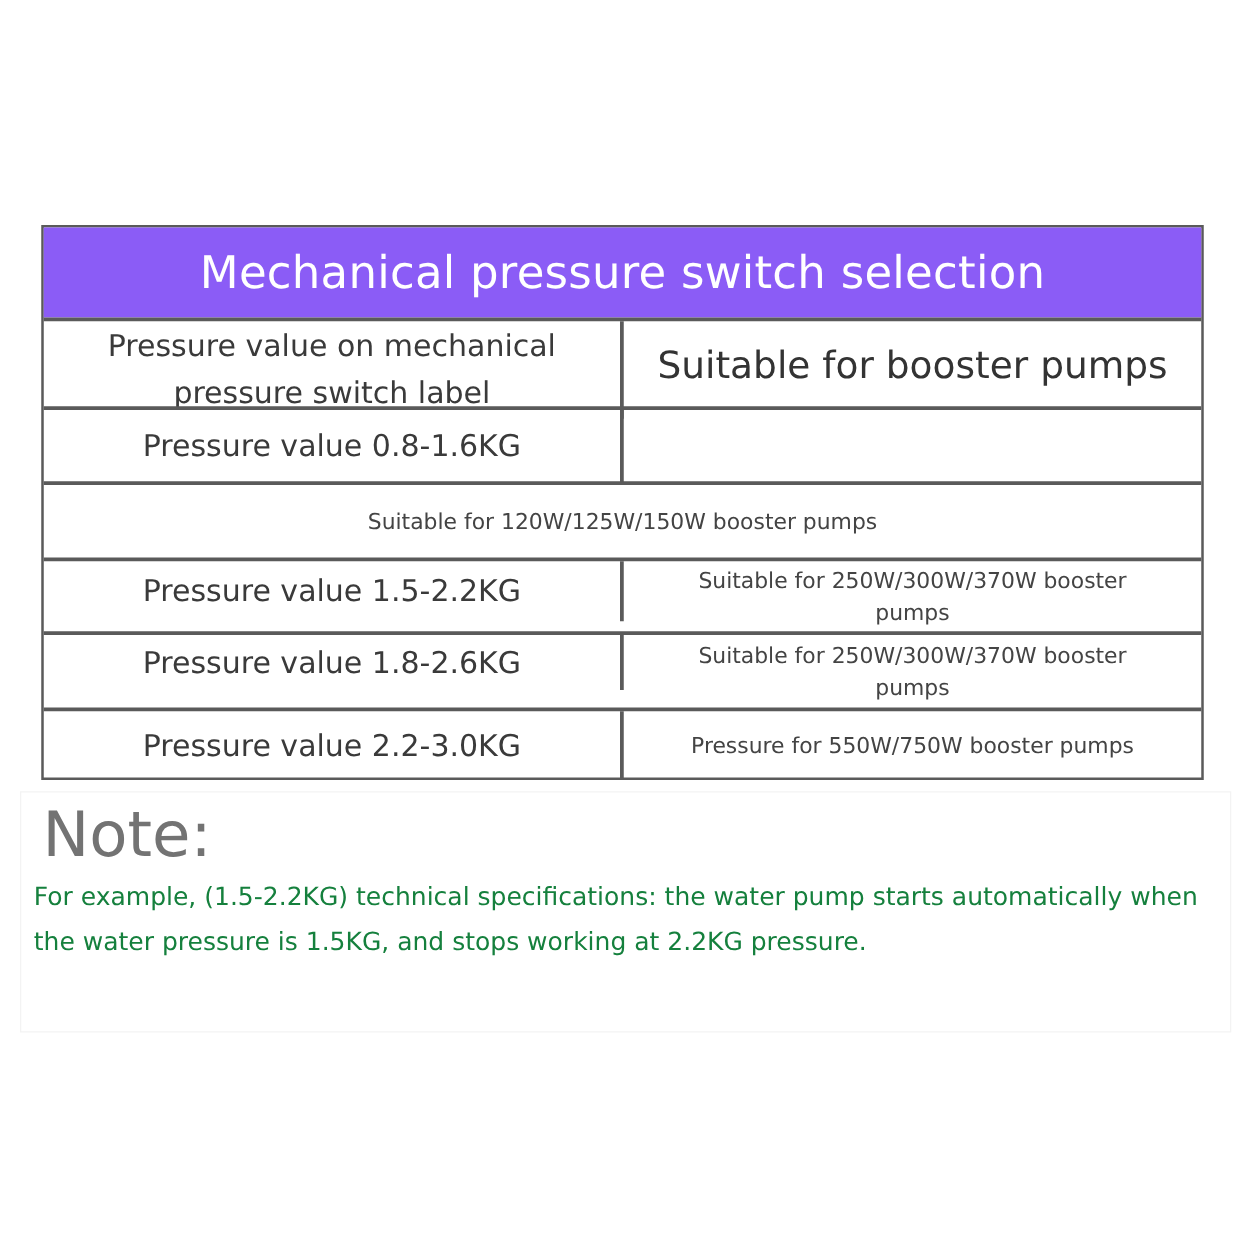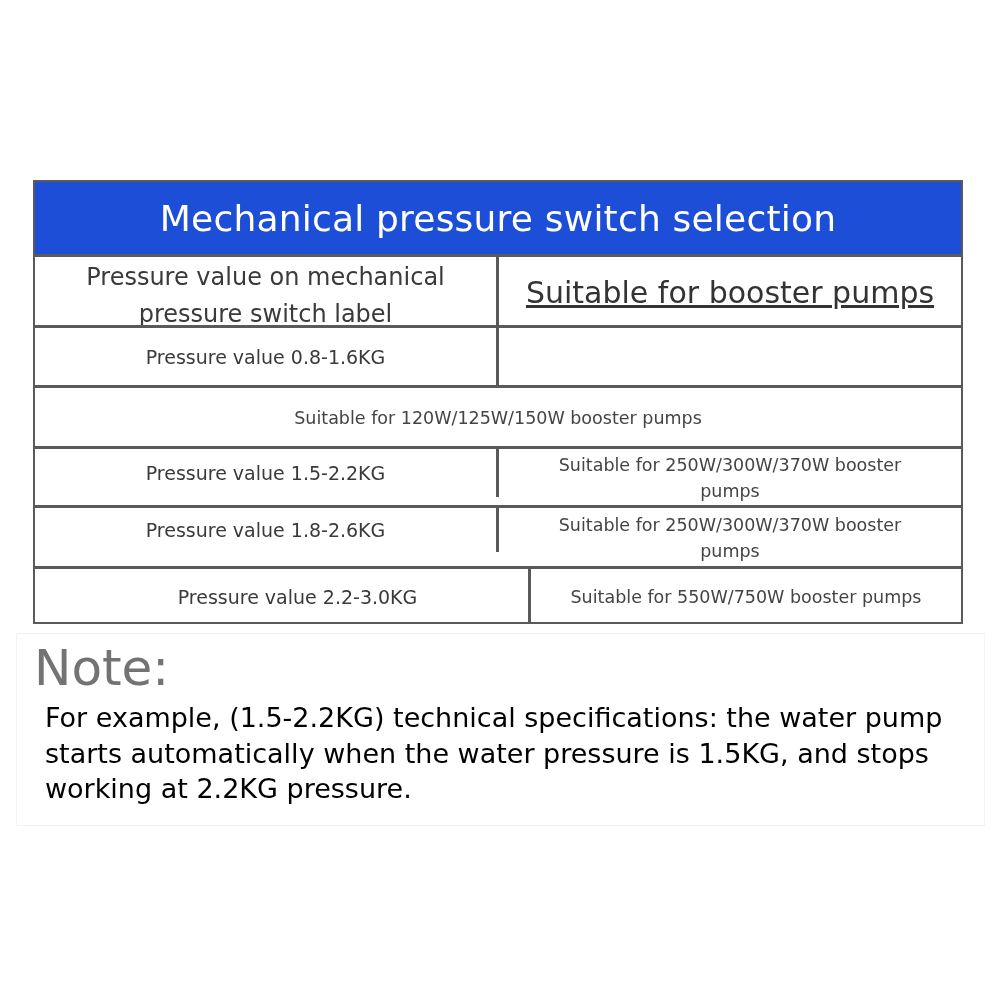--- a/index.html
+++ b/index.html
@@ -14,74 +14,74 @@
       position: absolute;
       left: 33px; top: 180px;
       width: 930px; height: 444px;
       border: 2px solid #5a5a5a;
       background: #ffffff;
     }
     .title-bar {
       position: absolute;
       left: 0; top: 0; right: 0;
       height: 72px;
-      background: #1d4ed8;
+      background: #8b5cf6;
       color: #ffffff;
       font-size: 36px;
       display: flex; align-items: center; justify-content: center;
       letter-spacing: 0.2px;
     }
     .row {
       position: absolute;
       left: 0; right: 0;
       display: flex;
       border-top: 3px solid #5a5a5a;
     }
     .cell {
       display: flex; align-items: center; justify-content: center;
       text-align: center;
       color: #3a3a3a;
     }
     .cell.left {
       width: 464px;
       border-right: 3px solid #5a5a5a;
-      font-size: 19px;
+      font-size: 24px;
       line-height: 36px;
     }
     .cell.right {
       flex: 1;
       font-size: 17.5px;
       line-height: 26px;
       color: #444444;
       padding: 0 28px;
     }
     .cell.left.head { font-size: 24px; line-height: 37px; }
-    .cell.right.head { font-size: 30px; line-height: 36px; padding: 0 4px; color: #333; text-decoration: underline; }
+    .cell.right.head { font-size: 30px; line-height: 36px; padding: 0 4px; color: #333; }
 
     .note-box {
       position: absolute;
       left: 16px; top: 633px;
       width: 969px; height: 193px;
       border: 1px solid #f3f3f3;
       background: #ffffff;
     }
     .note-title {
       position: absolute;
       left: 34px; top: 636px;
       font-size: 50px;
       color: #737373;
       line-height: 64px;
     }
     .note-body {
       position: absolute;
-      left: 45px; top: 700px;
+      left: 27px; top: 700px;
       width: 950px;
-      font-size: 27px;
+      font-size: 20px;
       line-height: 35.5px;
-      color: #000000;
+      color: #15803d;
     }
   </style>
 </head>
 <body>
 
 <div class="table-wrap">
   <div class="title-bar">Mechanical pressure switch selection</div>
 
   <div class="row" style="top:72px;height:74px;">
     <div class="cell left head" style="height:78px;">Pressure value on mechanical pressure switch label</div>
@@ -100,20 +100,20 @@
     <div class="cell left" style="height:48px;">Pressure value 1.5-2.2KG</div>
     <div class="cell right" style="height:58px;">Suitable for 250W/300W/370W booster pumps</div>
   </div>
 
   <div class="row" style="top:323px;height:63px;">
     <div class="cell left" style="height:44px;">Pressure value 1.8-2.6KG</div>
     <div class="cell right" style="height:60px;">Suitable for 250W/300W/370W booster pumps</div>
   </div>
 
   <div class="row" style="top:384px;height:58px;">
-    <div class="cell left" style="height:55px;margin-left:32px;">Pressure value 2.2-3.0KG</div>
-    <div class="cell right" style="height:55px;">Suitable for 550W/750W booster pumps</div>
+    <div class="cell left" style="height:55px;">Pressure value 2.2-3.0KG</div>
+    <div class="cell right" style="height:55px;">Pressure for 550W/750W booster pumps</div>
   </div>
 </div>
 
 <div class="note-box"></div>
 <div class="note-title">Note:</div>
 <div class="note-body">For example, (1.5-2.2KG) technical specifications: the water pump starts automatically when the water pressure is 1.5KG, and stops working at 2.2KG pressure.</div>
 
 </body></html>

